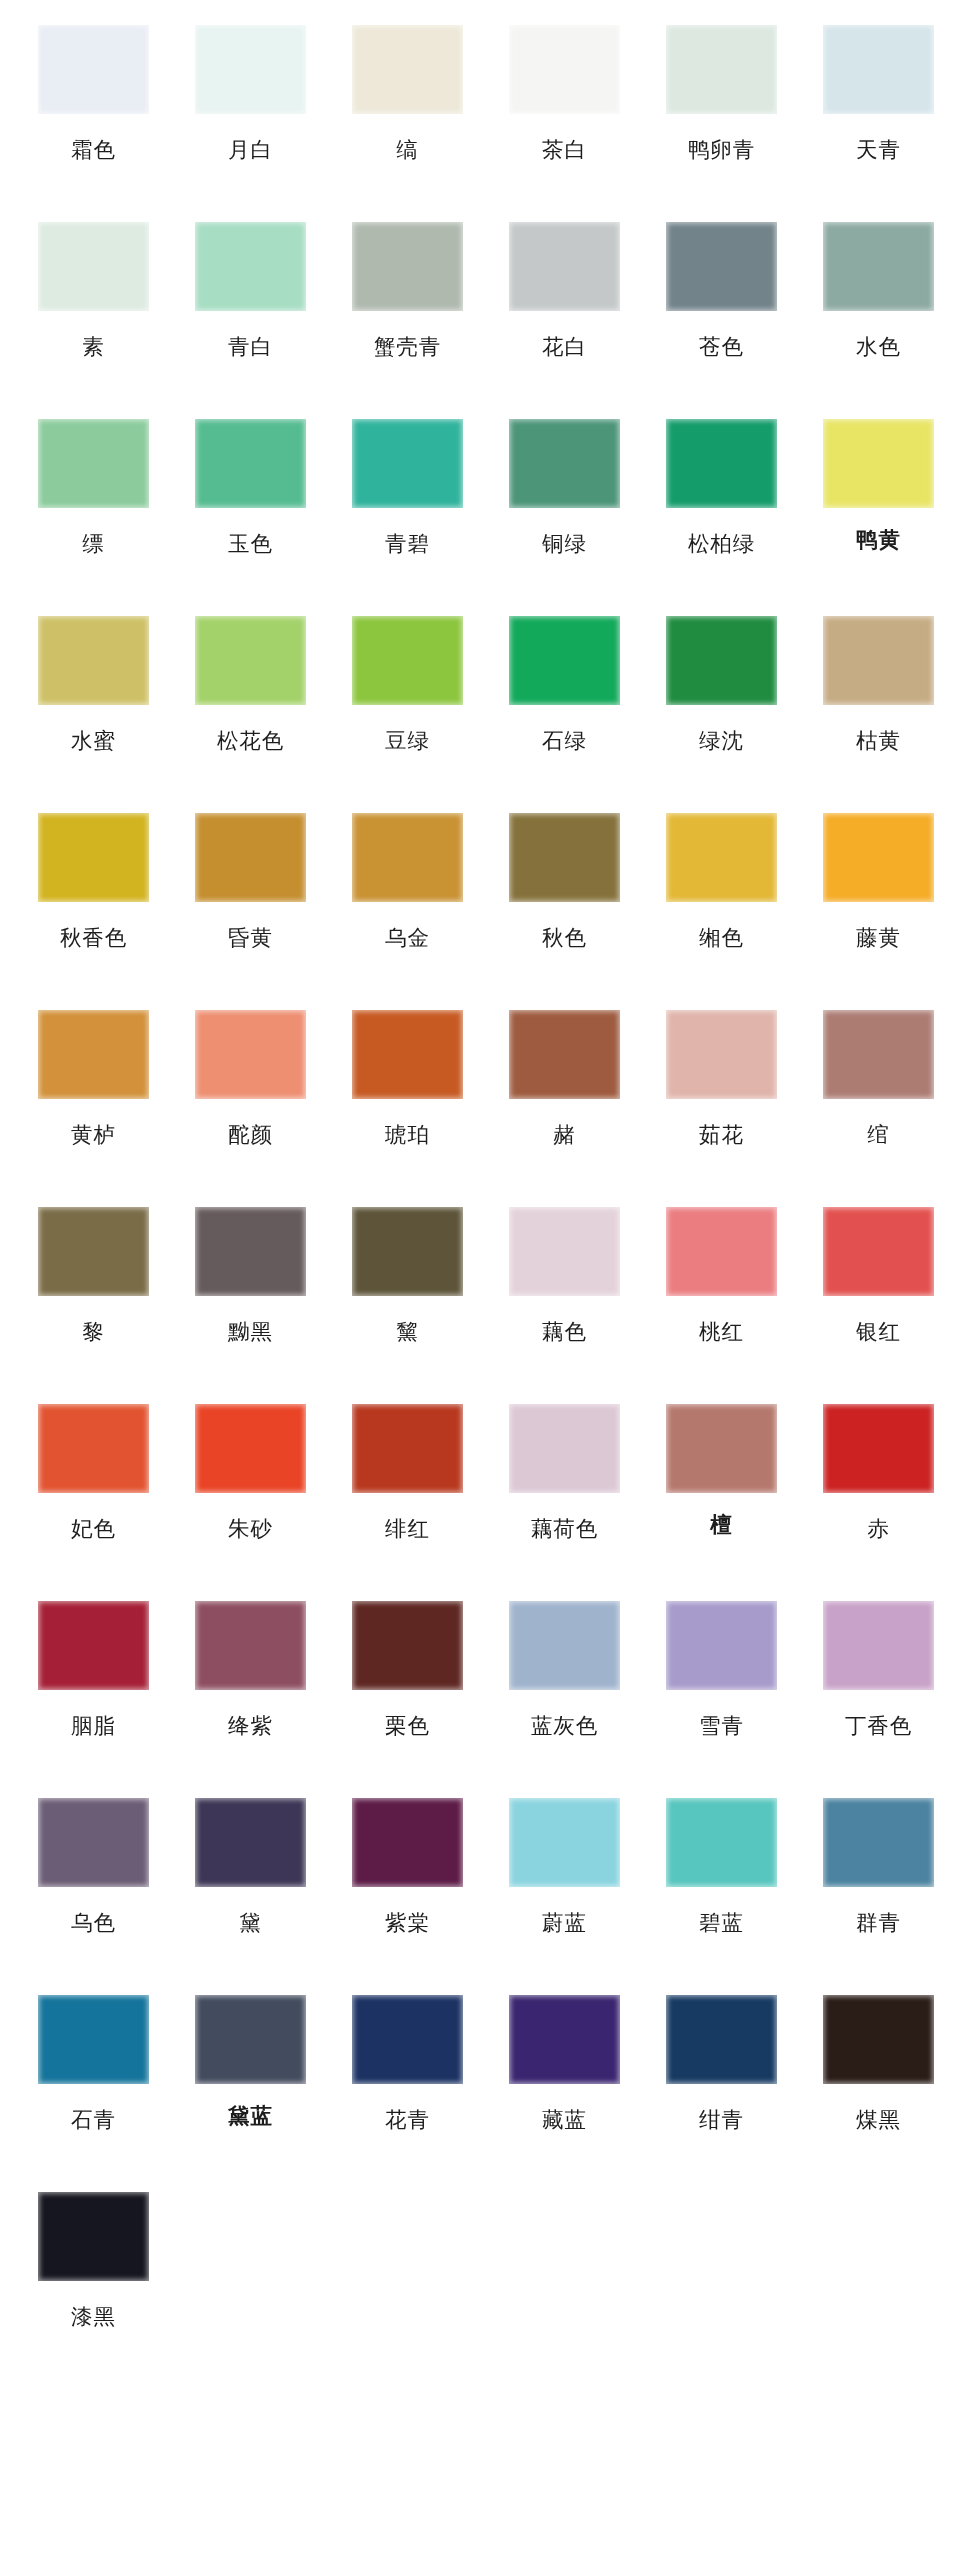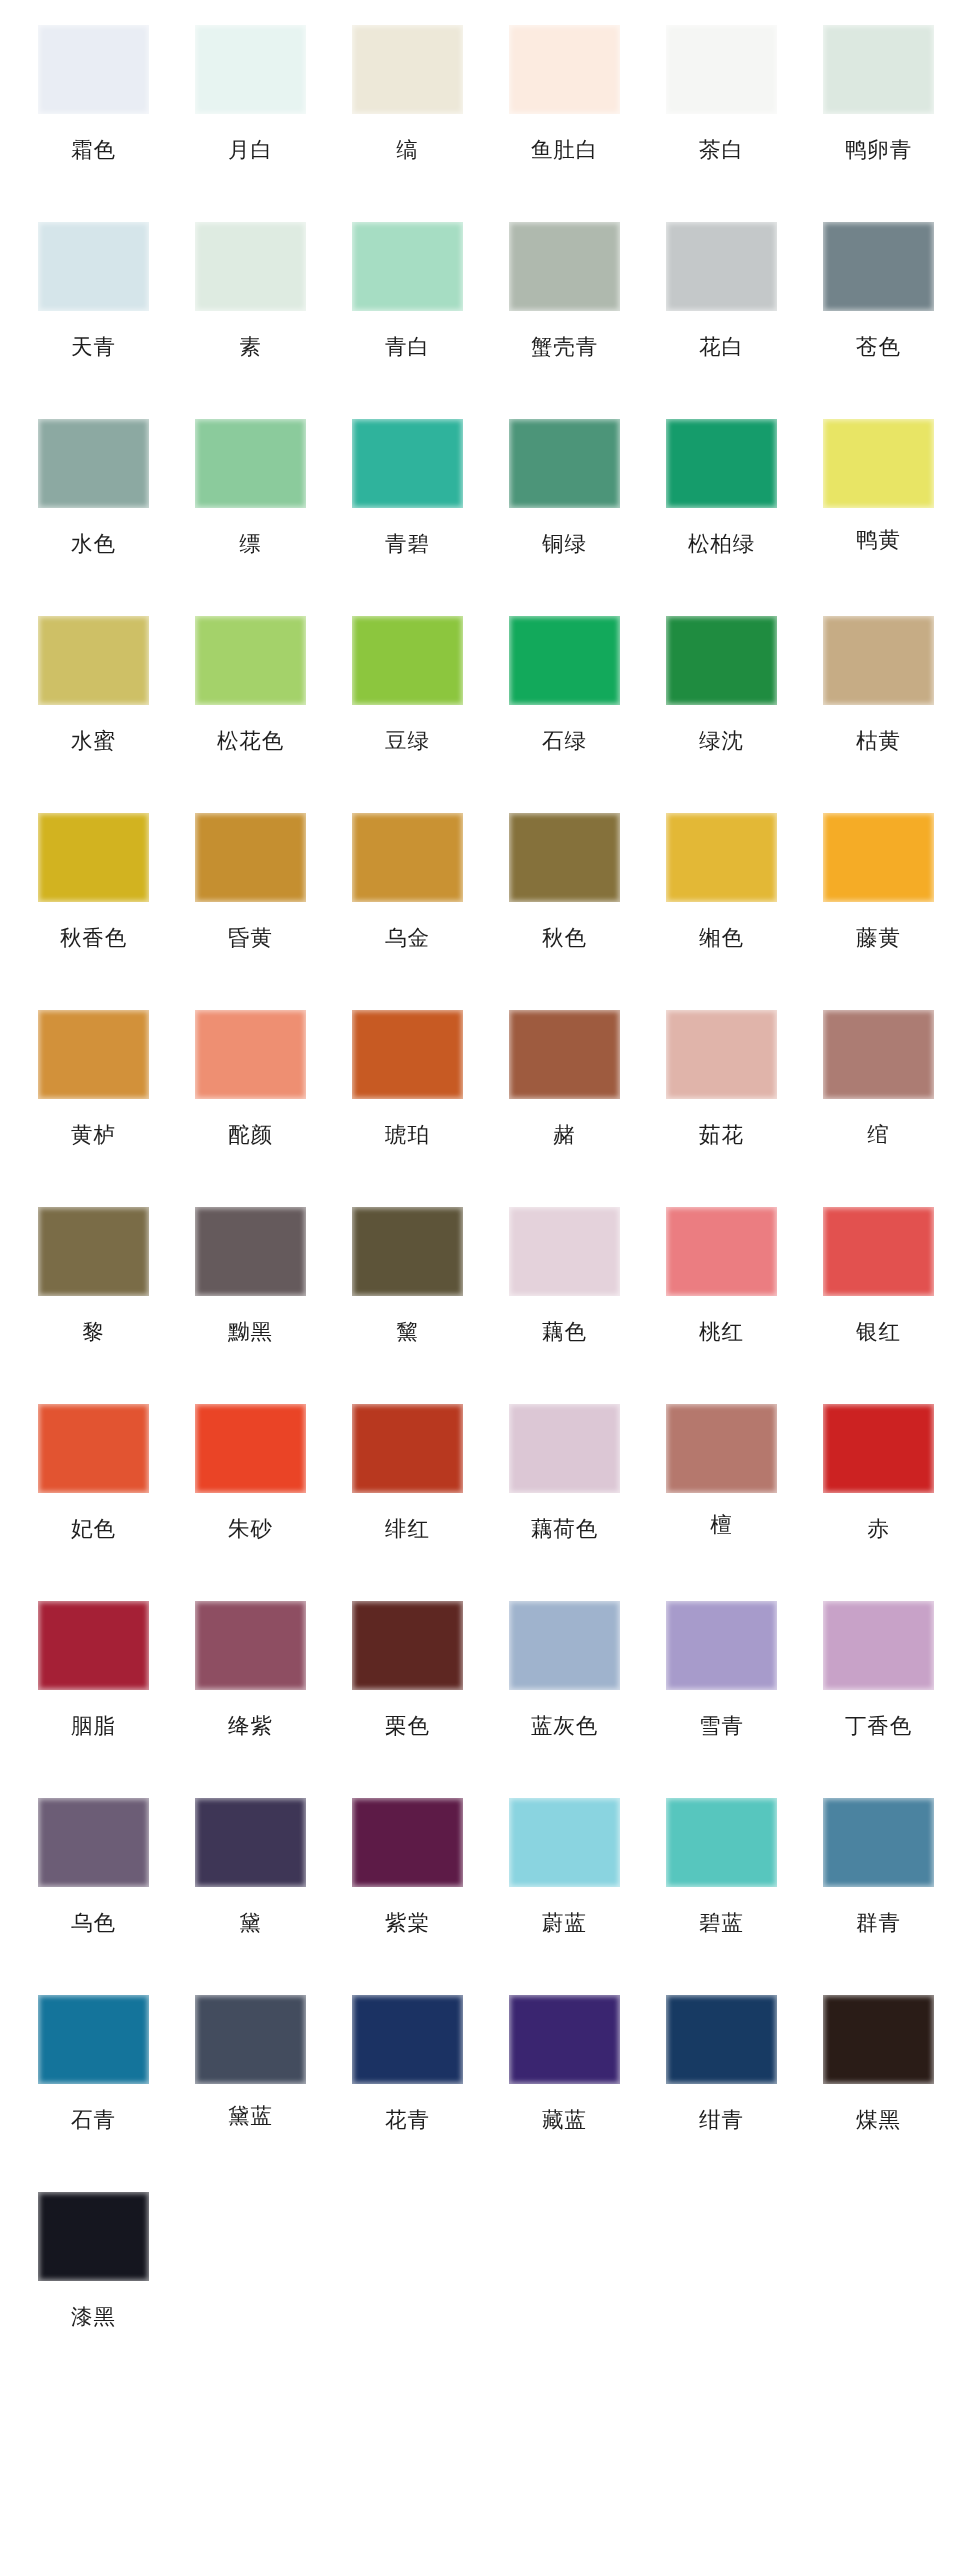--- a/index.html
+++ b/index.html
@@ -48,45 +48,41 @@
     font-size: 21.5px;
     line-height: 27px;
     color: #1d1d1d;
     letter-spacing: 0.9px;
     text-align: center;
     white-space: nowrap;
     font-weight: 400;
   }
 
   .swatch-label.is-bold {
-    font-weight: 400;
+    font-weight: 700;
     margin-top: 19px;
   }
 </style>
 </head>
 <body>
 
 <main id="palette-grid">
     <div class="swatch-cell">
       <div class="swatch-chip" style="background-color: rgb(233, 237, 244);"></div>
       <div class="swatch-label">霜色</div>
     </div>
     <div class="swatch-cell">
       <div class="swatch-chip" style="background-color: rgb(231, 244, 241);"></div>
       <div class="swatch-label">月白</div>
     </div>
     <div class="swatch-cell">
       <div class="swatch-chip" style="background-color: rgb(237, 232, 216);"></div>
       <div class="swatch-label">缟</div>
     </div>
     <div class="swatch-cell">
-      <div class="swatch-chip" style="background-color: rgb(252, 235, 224);"></div>
-      <div class="swatch-label">鱼肚白</div>
-    </div>
-    <div class="swatch-cell">
       <div class="swatch-chip" style="background-color: rgb(245, 246, 244);"></div>
       <div class="swatch-label">茶白</div>
     </div>
     <div class="swatch-cell">
       <div class="swatch-chip" style="background-color: rgb(220, 232, 224);"></div>
       <div class="swatch-label">鸭卵青</div>
     </div>
     <div class="swatch-cell">
       <div class="swatch-chip" style="background-color: rgb(213, 229, 234);"></div>
       <div class="swatch-label">天青</div>
@@ -113,20 +109,24 @@
     </div>
     <div class="swatch-cell">
       <div class="swatch-chip" style="background-color: rgb(140, 169, 162);"></div>
       <div class="swatch-label">水色</div>
     </div>
     <div class="swatch-cell">
       <div class="swatch-chip" style="background-color: rgb(139, 203, 156);"></div>
       <div class="swatch-label">缥</div>
     </div>
     <div class="swatch-cell">
+      <div class="swatch-chip" style="background-color: rgb(85, 188, 145);"></div>
+      <div class="swatch-label">玉色</div>
+    </div>
+    <div class="swatch-cell">
       <div class="swatch-chip" style="background-color: rgb(47, 179, 156);"></div>
       <div class="swatch-label">青碧</div>
     </div>
     <div class="swatch-cell">
       <div class="swatch-chip" style="background-color: rgb(76, 149, 121);"></div>
       <div class="swatch-label">铜绿</div>
     </div>
     <div class="swatch-cell">
       <div class="swatch-chip" style="background-color: rgb(21, 156, 107);"></div>
       <div class="swatch-label">松柏绿</div>

